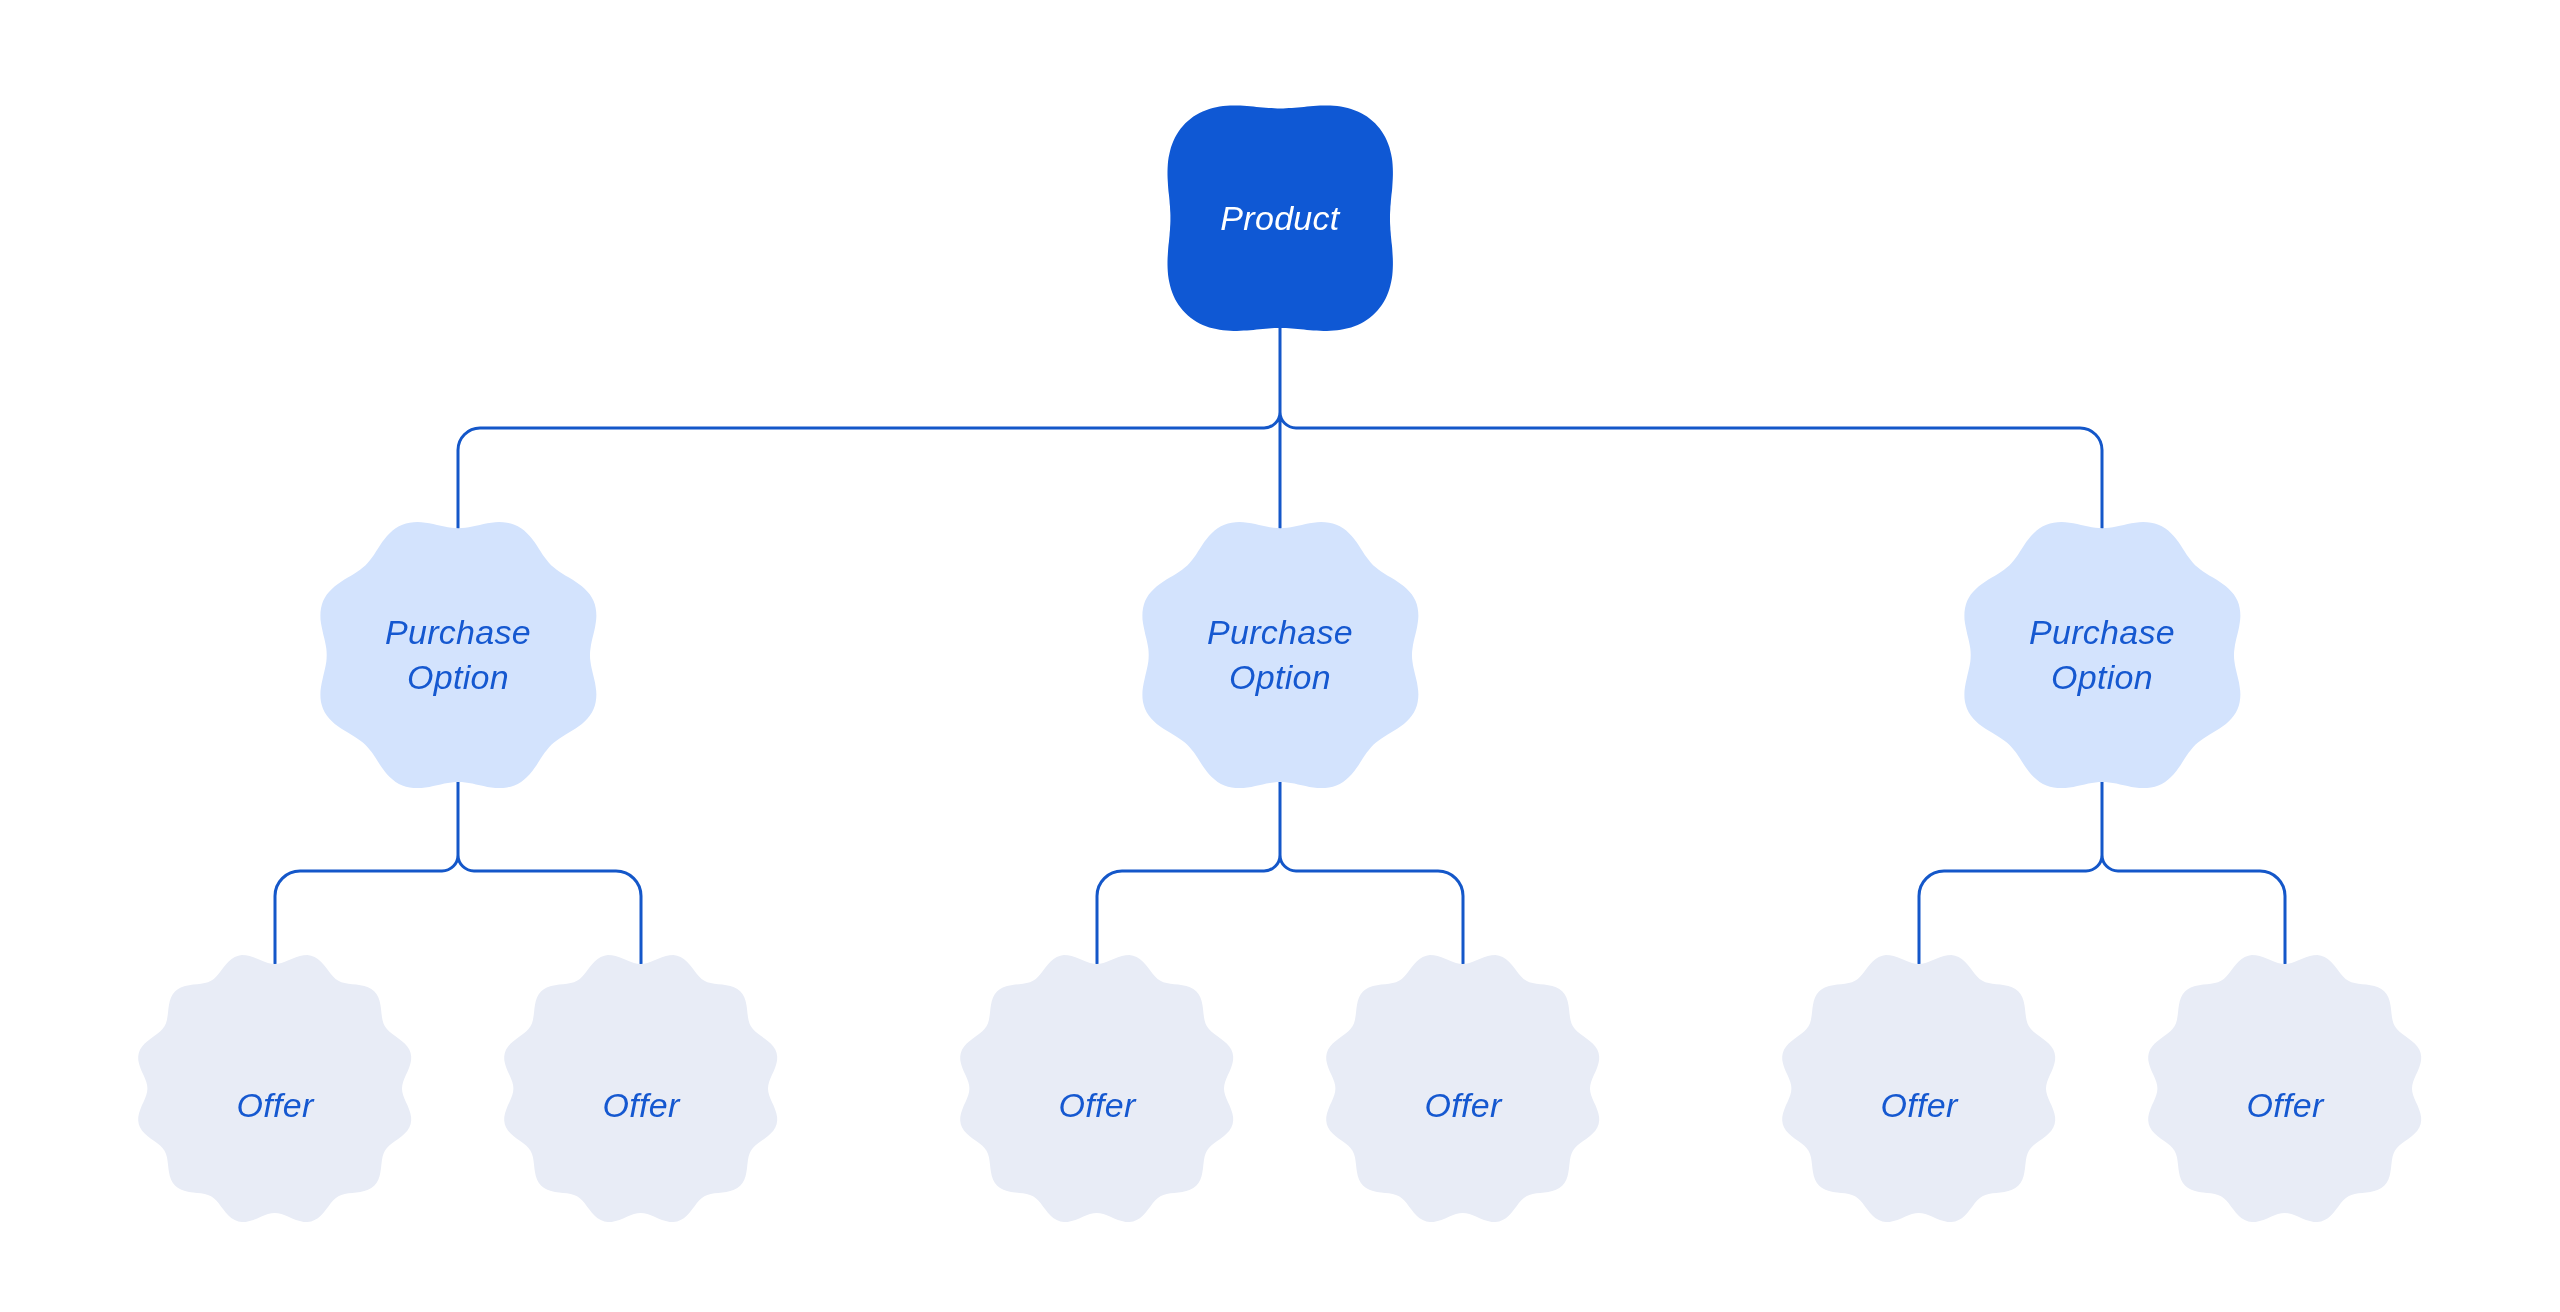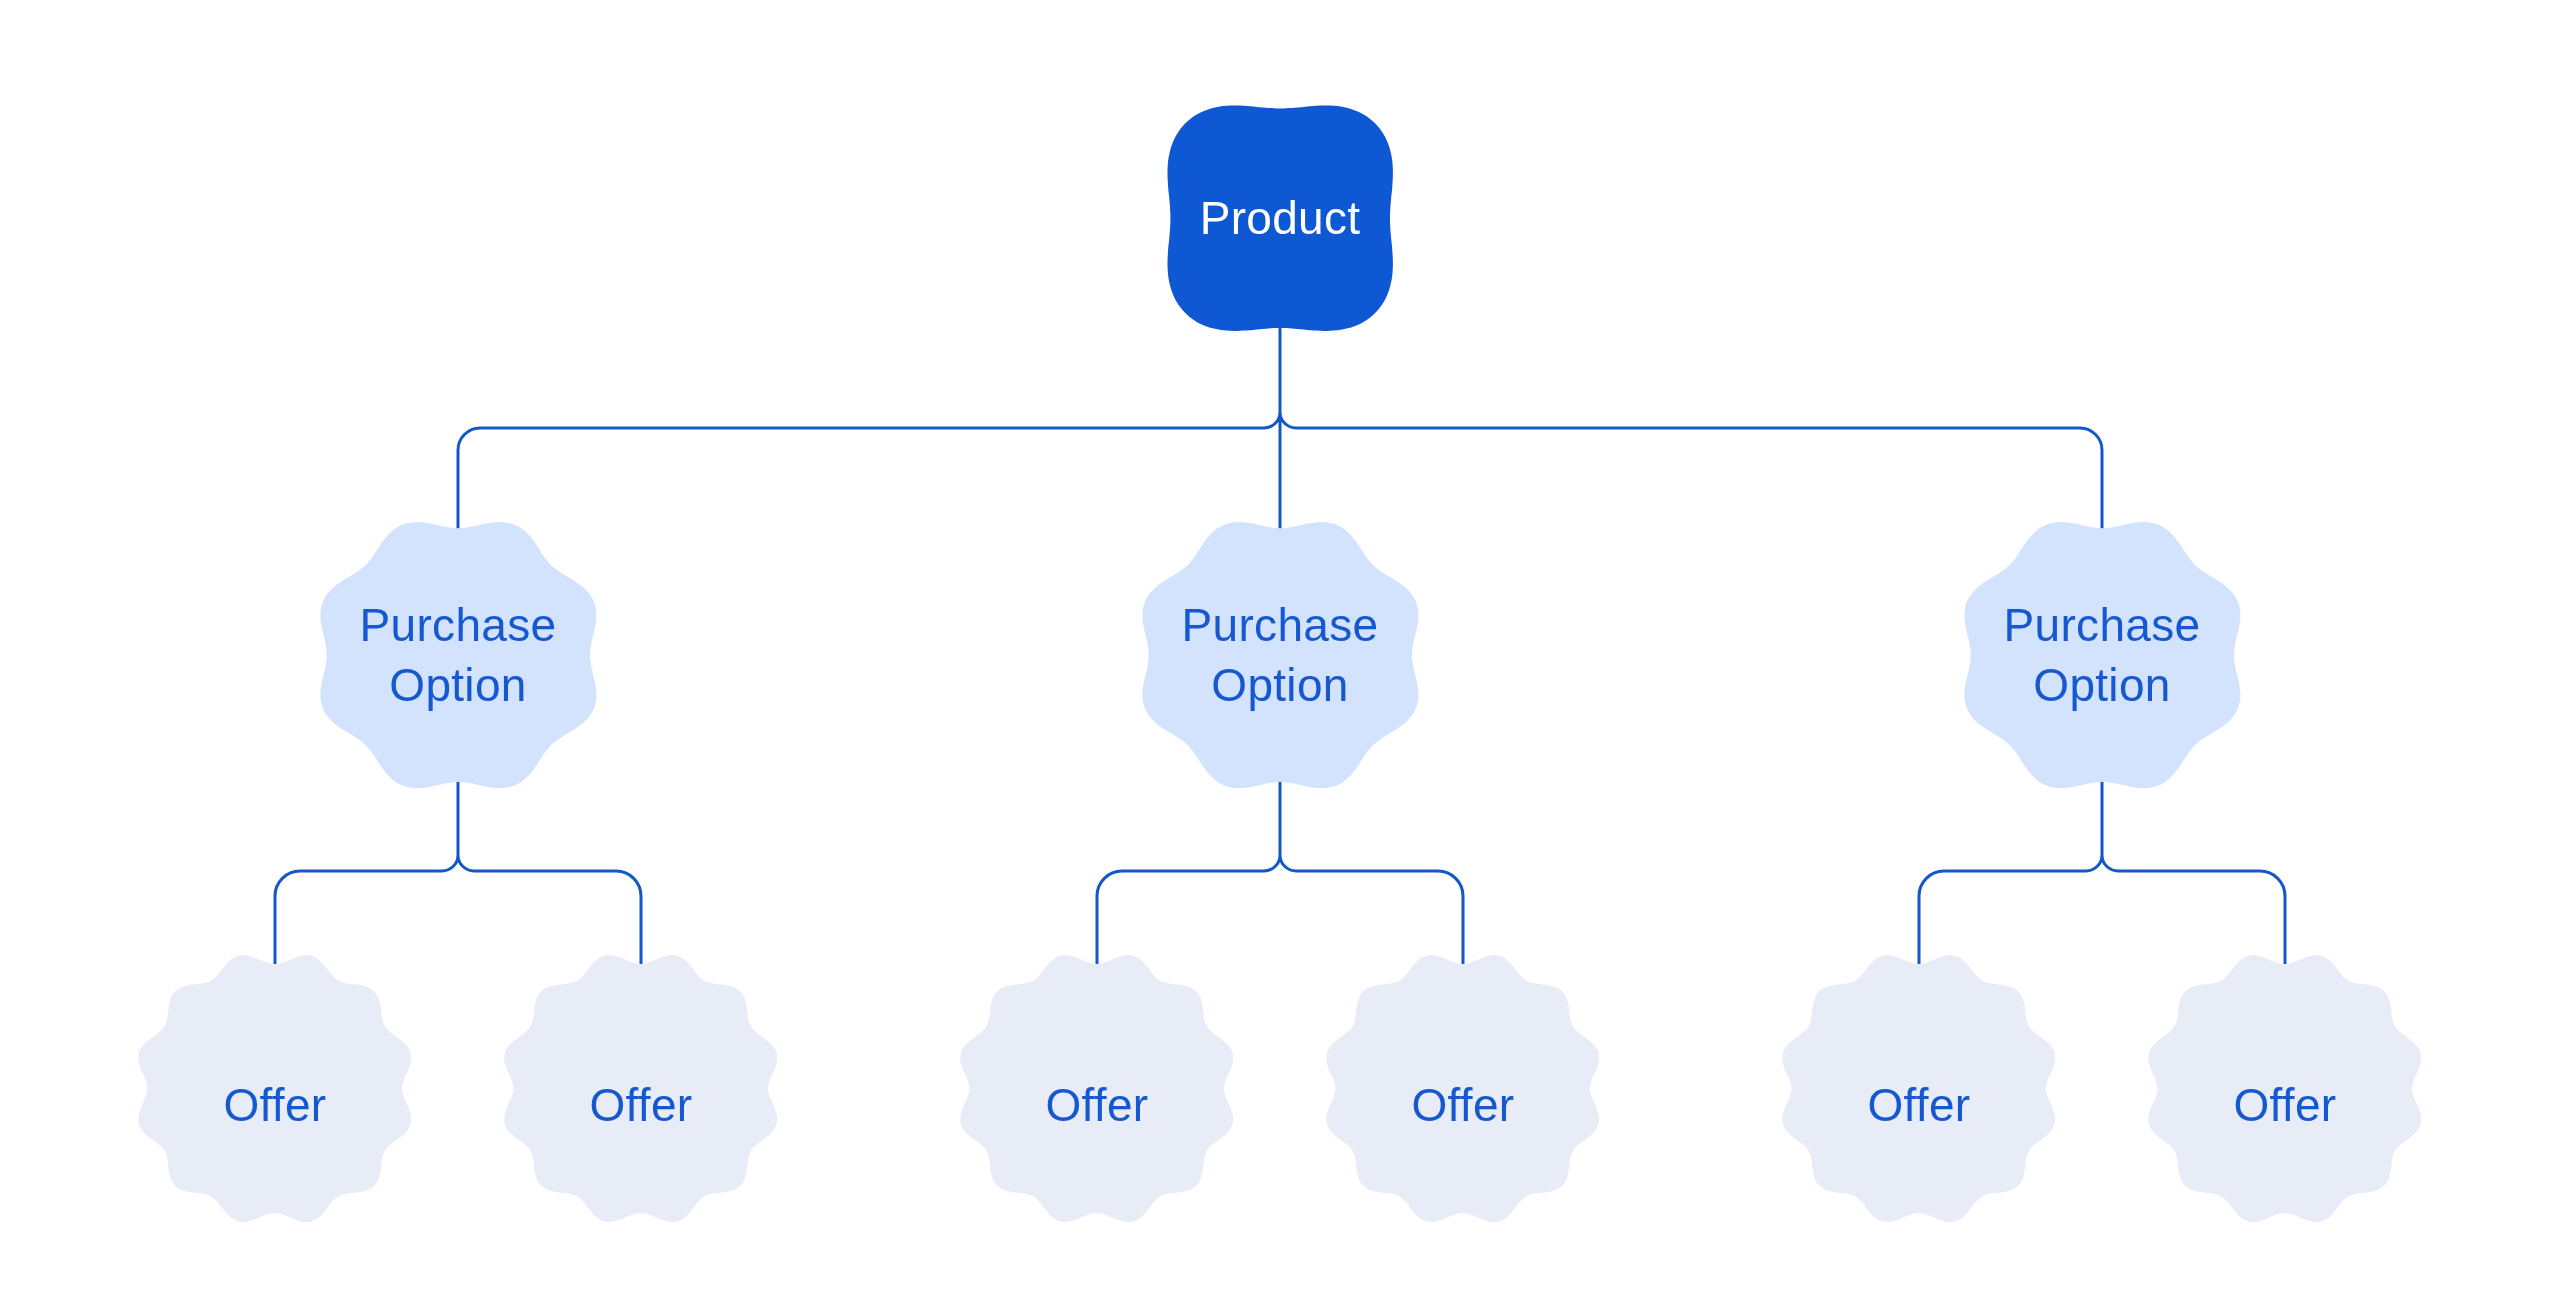--- a/index.html
+++ b/index.html
@@ -12,24 +12,25 @@
   }
   #connector-svg{position:absolute;left:0;top:0;width:2560px;height:1312px;}
   .node{
     position:absolute;
     display:flex;align-items:center;justify-content:center;
     text-align:center;
   }
   .blob-svg{position:absolute;left:0;top:0;width:100%;height:100%;}
   .node .label{
     position:relative;z-index:1;
-    font-size:46px;
+    font-size:34px;
     font-weight:500;
     line-height:1.31;
     letter-spacing:0.3px;
+    font-style:italic;
   }
   .node-root .label{color:var(--root-text,#ffffff);}
   .node-option .label{color:var(--text-blue,#1558d0);width:230px;}
   .node-offer .label{color:var(--text-blue,#1558d0);margin-top:32px;}
 </style>
 </head>
 <body>
 
 <div class="canvas">
 

